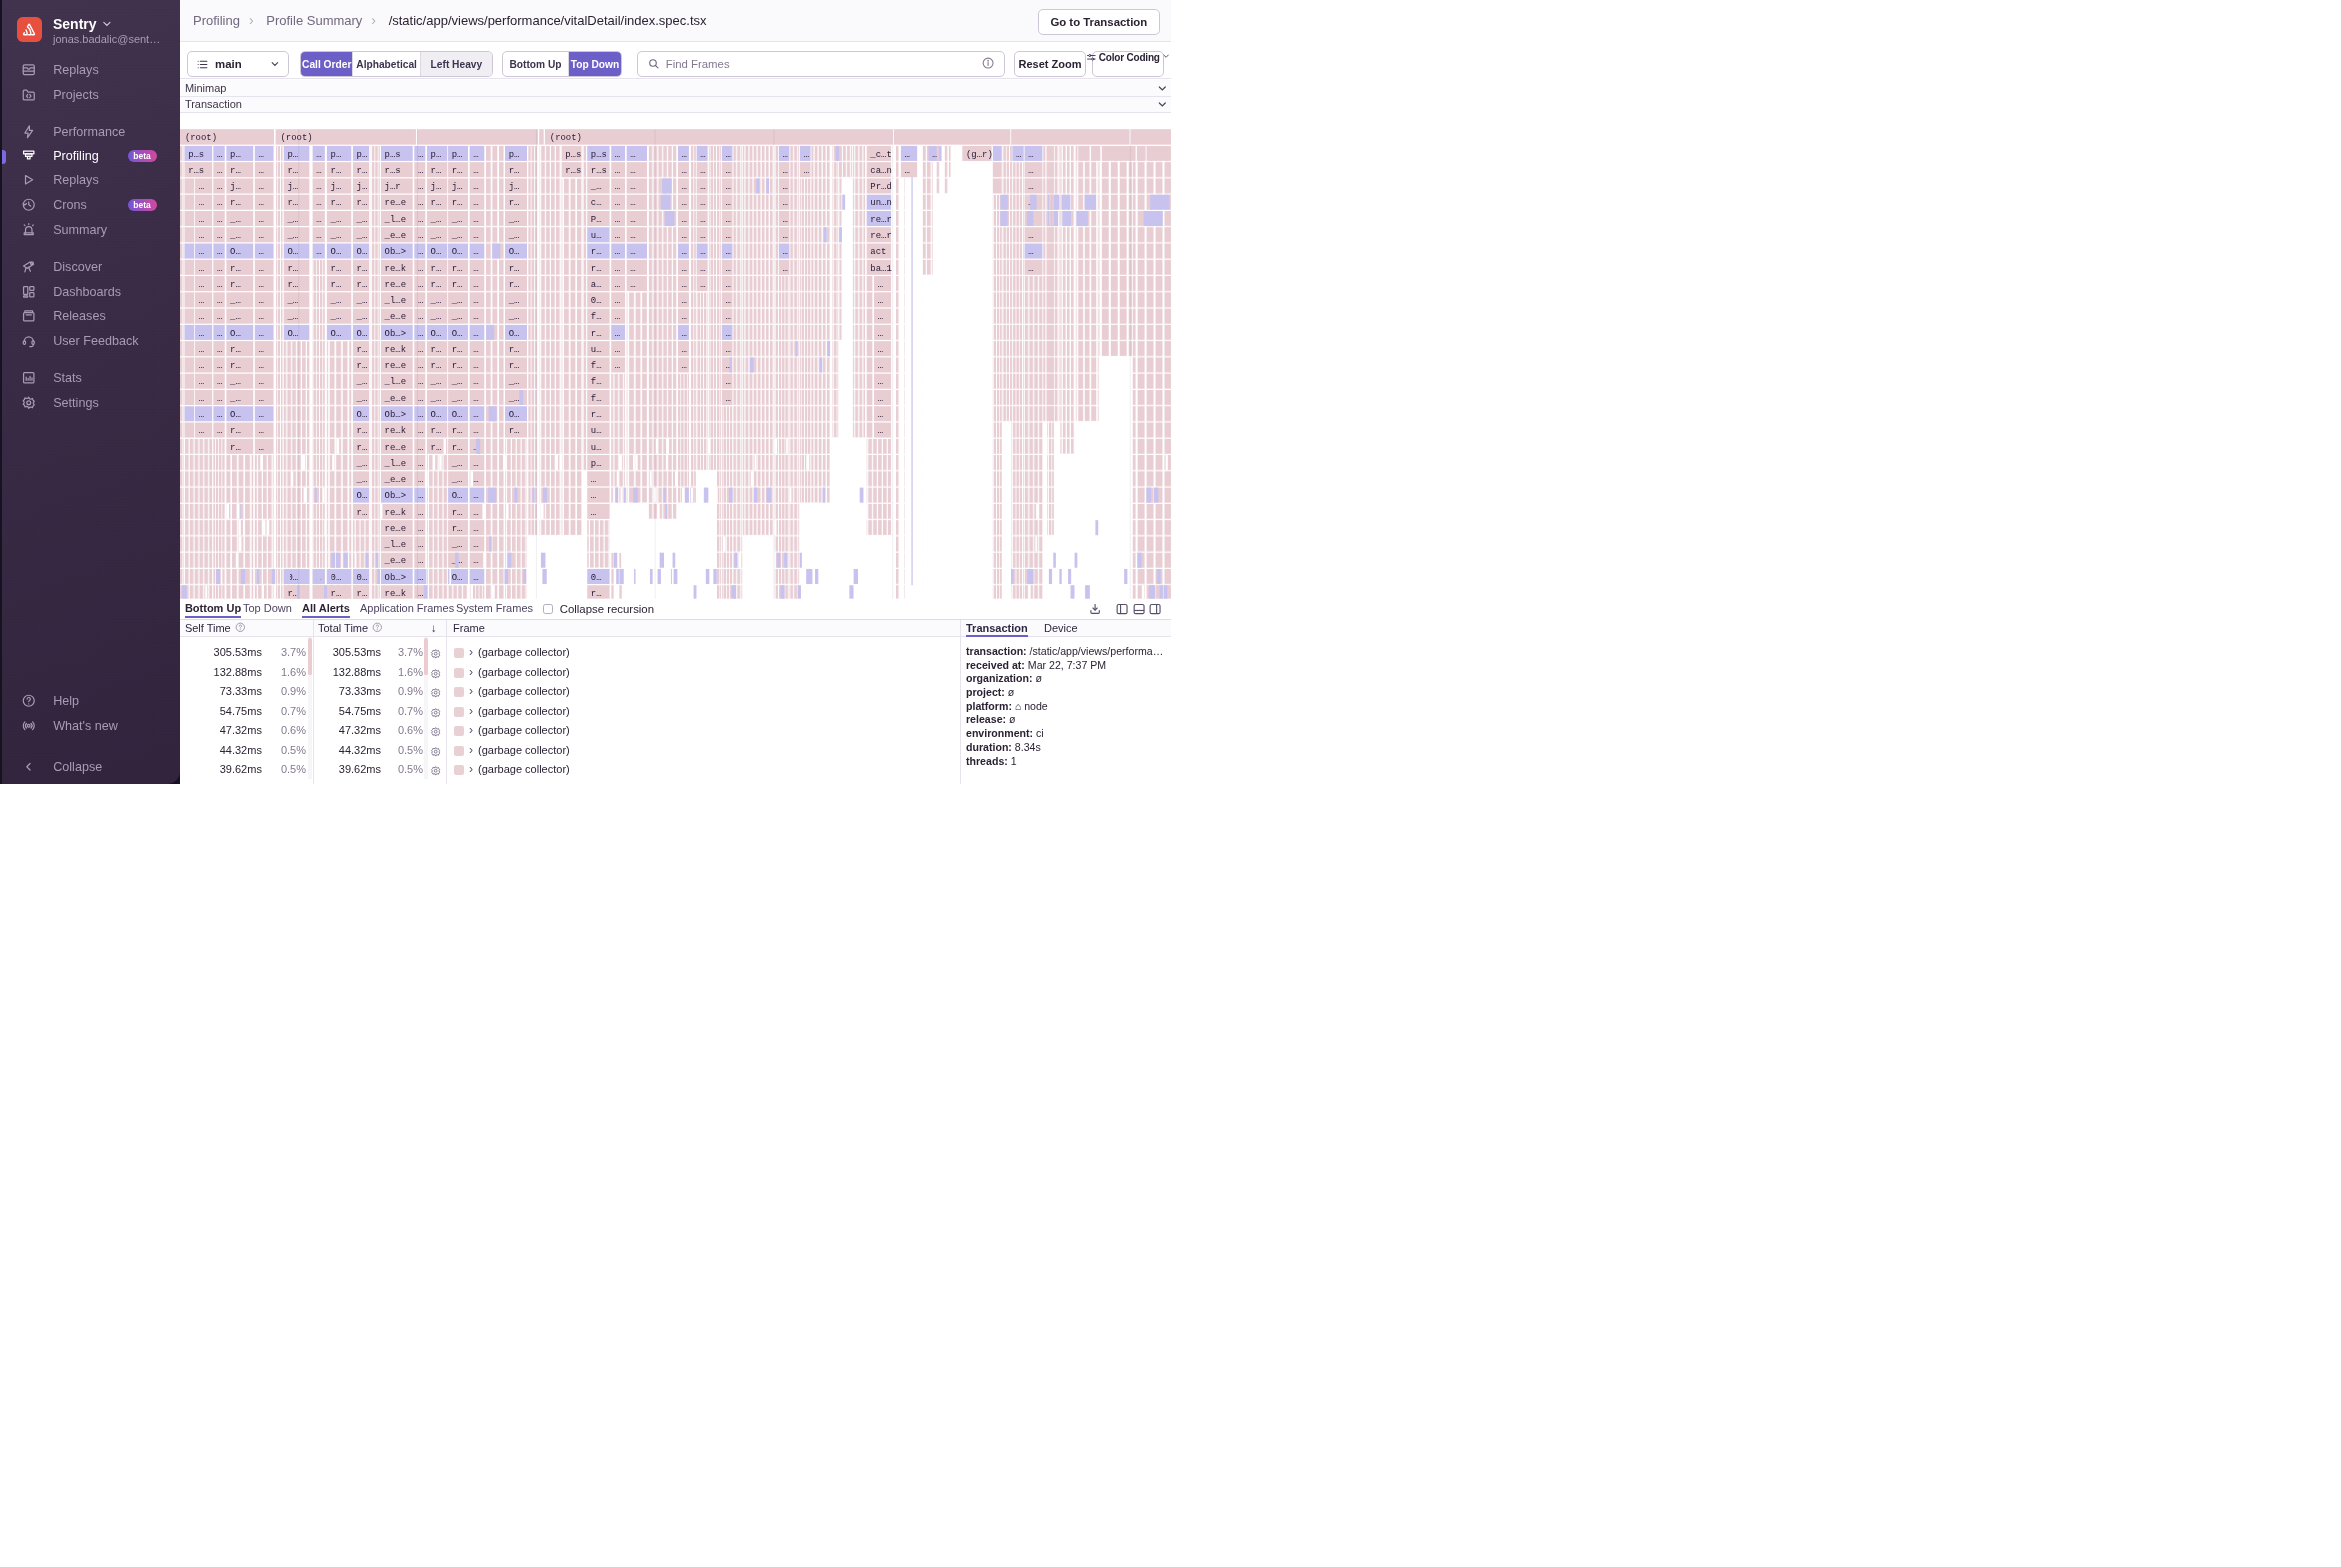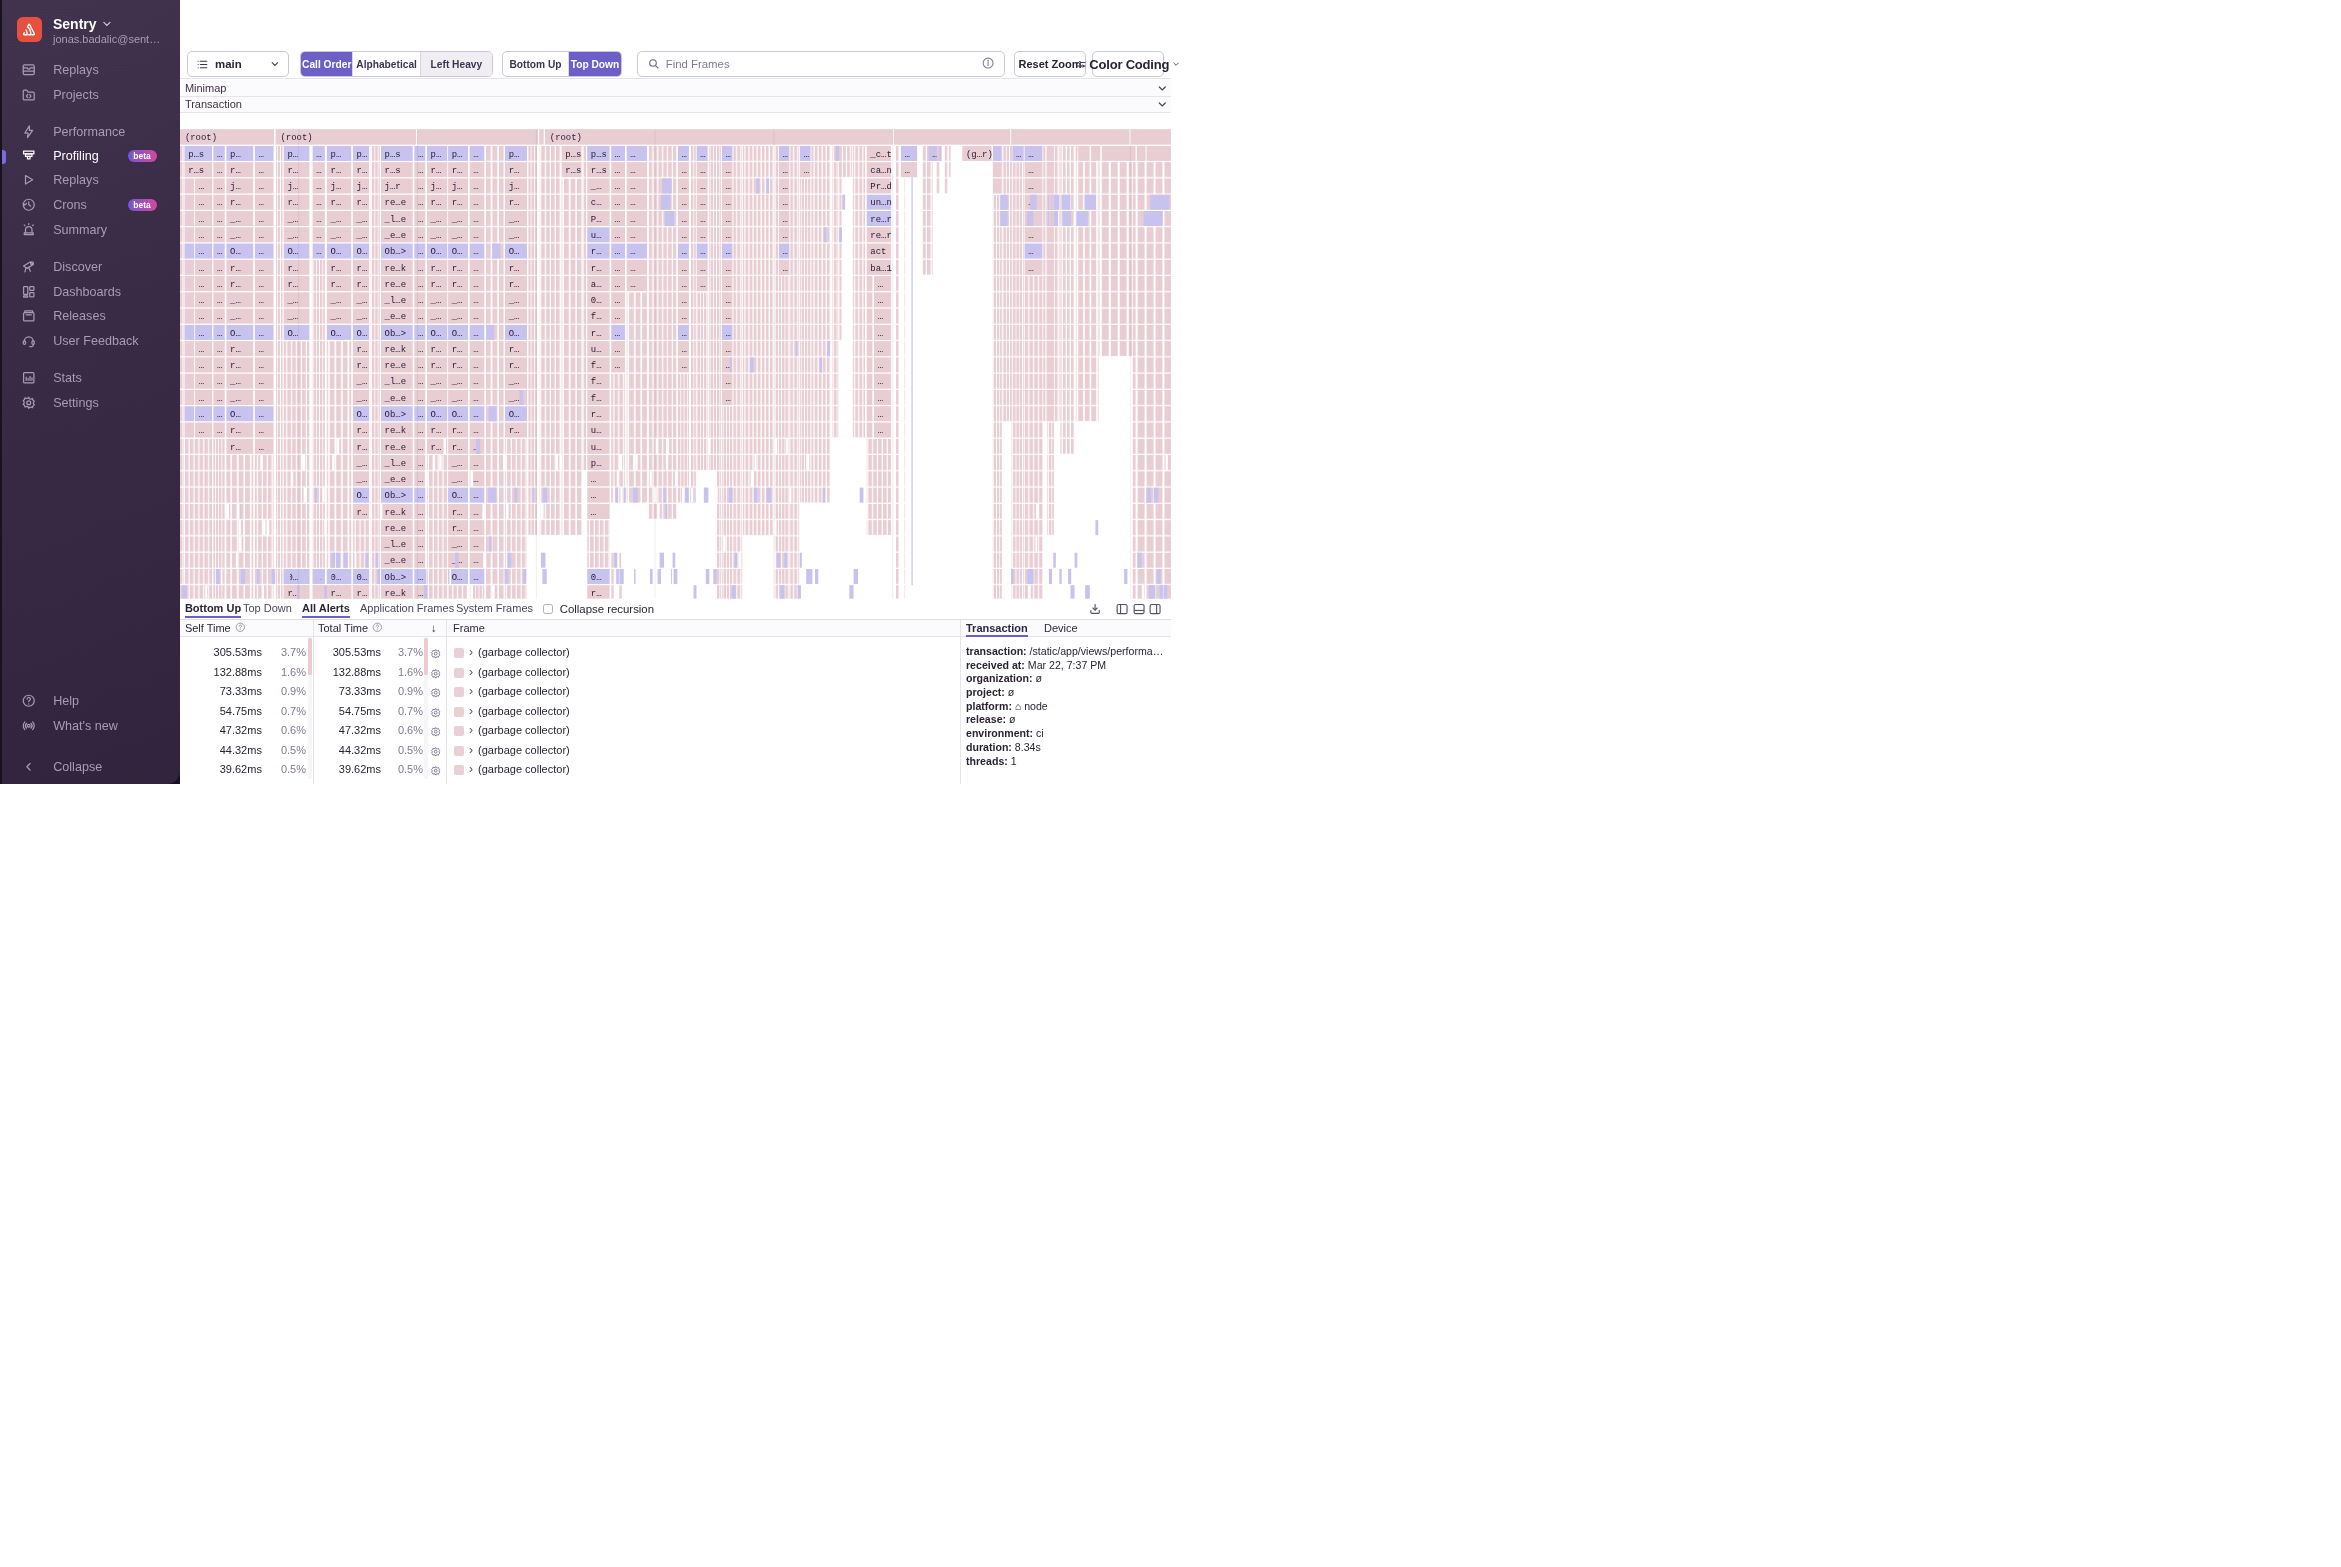--- a/index.html
+++ b/index.html
@@ -206,20 +206,26 @@
     </div>
  <div class="sbi" style="top:757px">
       <svg class="sic" viewBox="0 0 24 24" fill="none" stroke="currentColor" stroke-width="1.9" stroke-linecap="round" stroke-linejoin="round">
         <path d="M14 7l-5 5 5 5"></path>
       </svg>
       <span class="lbl">Collapse</span>
     </div>
 </div>
 
 <div id="main">
+ <div id="hdr">
+  <span class="crumb">Profiling</span><span class="csep">›</span>
+  <span class="crumb">Profile Summary</span><span class="csep">›</span>
+  <span class="crumbd">/static/app/views/performance/vitalDetail/index.spec.tsx</span>
+  <div id="gotx">Go to Transaction</div>
+ </div>
  <div id="toolbar">
   <div class="tbsel">
         <svg width="13" height="13" viewBox="0 0 18 18" fill="none" stroke="#3d3450" stroke-width="1.5" stroke-linecap="round">
           <path d="M6 4.5h9"></path>
           <path d="M6 9h9"></path>
           <path d="M6 13.5h9"></path>
           <path d="M3 4.5h.01"></path>
           <path d="M3 9h.01"></path>
           <path d="M3 13.5h.01"></path>
         </svg>
@@ -243,21 +249,21 @@
           <path d="M10.6 10.6 14 14"></path>
         </svg>
    <span>Find Frames</span>
         <span style="margin-left:auto"><svg width="12.2" height="12.2" viewBox="0 0 16 16" fill="none" stroke="#84788f" stroke-width="1.4">
             <circle cx="8" cy="8" r="6.5"></circle>
             <path d="M8 7.2v4" stroke-linecap="round"></path>
             <circle cx="8" cy="4.8" r="0.4" fill="#84788f"></circle>
           </svg></span>
       </div>
   <div class="tbtn" style="left:834px;width:72px">Reset Zoom</div>
-  <div class="tbtn" style="left:912px;width:72px;display:flex;align-items:center;gap:2.4px;padding:0 4.1px;justify-content:center;font-size:13px;letter-spacing:-0.2px;white-space:nowrap">
+  <div class="tbtn" style="left:912px;width:72px;display:flex;align-items:flex-start;gap:2.4px;padding:0 4.1px;justify-content:center;font-size:10px;letter-spacing:-0.2px;white-space:nowrap">
    <svg style="flex:none" width="10.6" height="10.6" viewBox="0 0 18 18" fill="none" stroke="#3d3450" stroke-width="1.6" stroke-linecap="round">
           <path d="M2.5 6h13"></path>
           <path d="M2.5 12h13"></path>
           <circle cx="6.5" cy="6" r="1.8" fill="#fff"></circle>
           <circle cx="11.5" cy="12" r="1.8" fill="#fff"></circle>
         </svg>
    <span>Color Coding</span>
    <svg style="flex:none" width="8.1" height="8.1" viewBox="0 0 16 16" fill="none" stroke="#4a4257" stroke-width="1.8" stroke-linecap="round">
           <path d="M3.5 6 8 10.5 12.5 6"></path>
         </svg>

